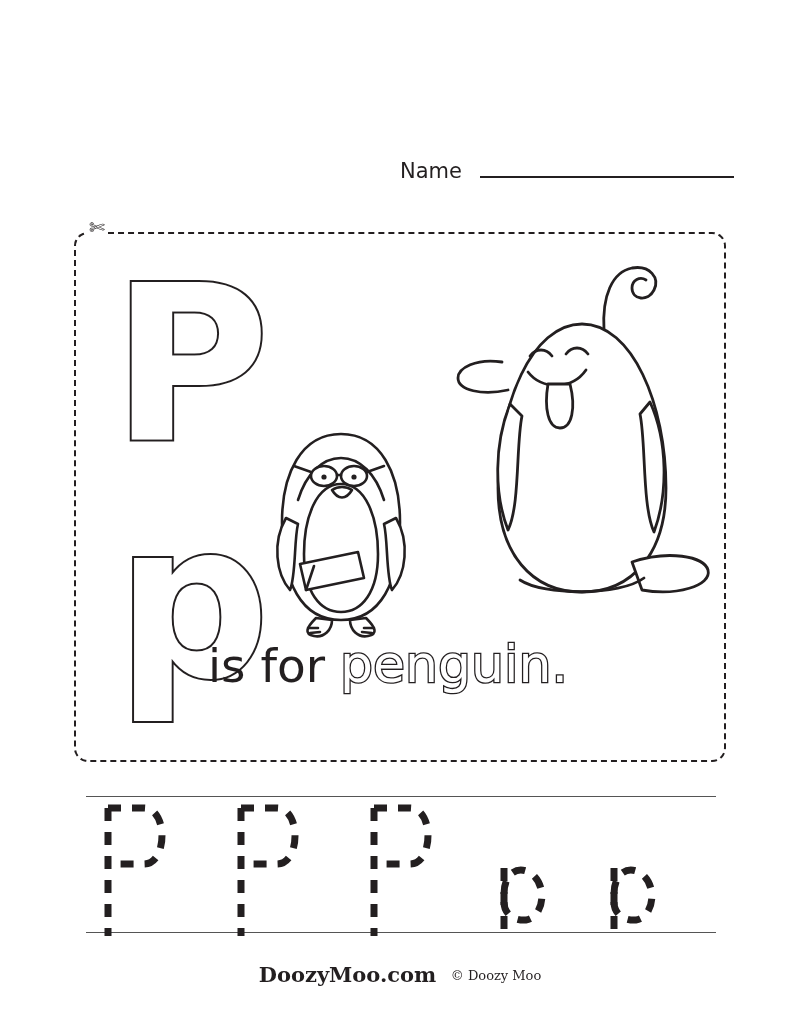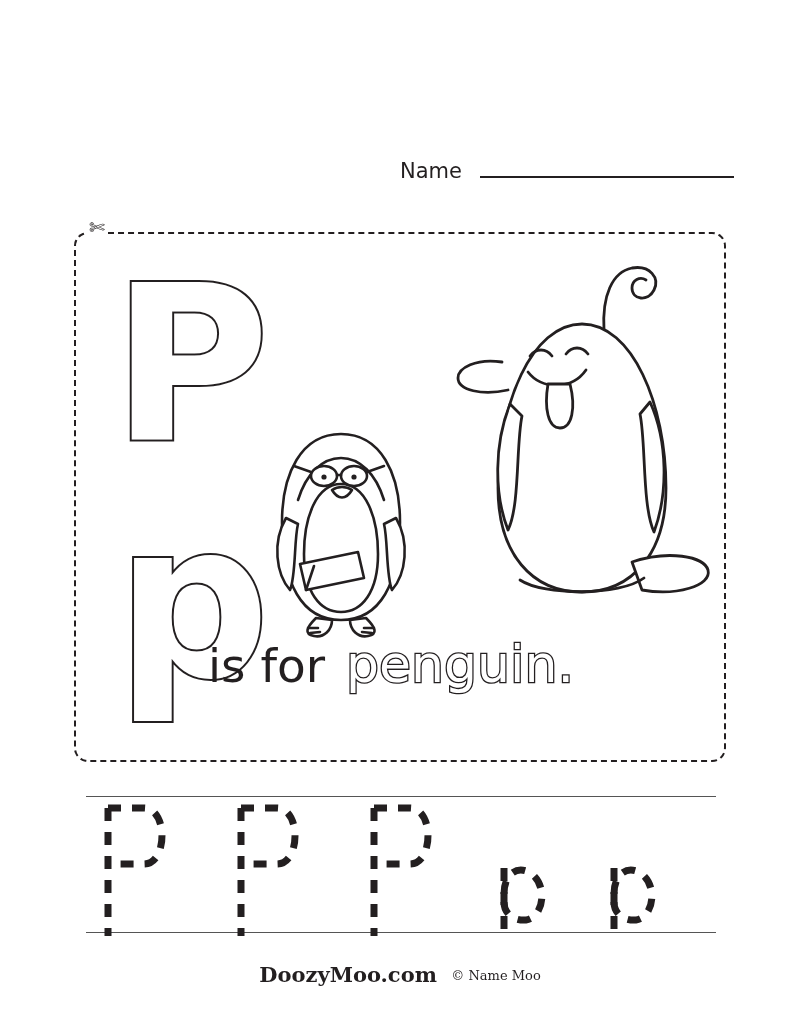--- a/index.html
+++ b/index.html
@@ -207,21 +207,21 @@
     font-family: "DejaVu Sans", sans-serif;
     font-size: 47px;
     color: #231f20;
     white-space: nowrap;
   }
   #phrase .word-outline {
     font-size: 52px;
     color: #ffffff;
     -webkit-text-stroke: 2.6px #231f20;
     paint-order: stroke fill;
-    margin-left: 6px;
+    margin-left: 0;
   }
 
   
   #penguin { position: absolute; left: 170px; top: 180px; }
   #pear    { position: absolute; left: 360px; top: 10px; }
 
   
   #trace {
     position: absolute;
     left: 86px; top: 790px;
@@ -369,16 +369,16 @@
         <g>
           <path d="M528 78 L528 150"></path>
           <path d="M528 104 C528 80 546 74 558 86 C572 100 566 128 550 130 C538 131 528 124 528 112"></path>
         </g>
       </g>
     </svg>
   </div>
 
   <div id="footer">
     <span class="site">DoozyMoo.com</span>
-    <span class="copy">© Name Moo</span>
+    <span class="copy">© Doozy Moo</span>
   </div>
 
 </div>
 
 </body></html>

